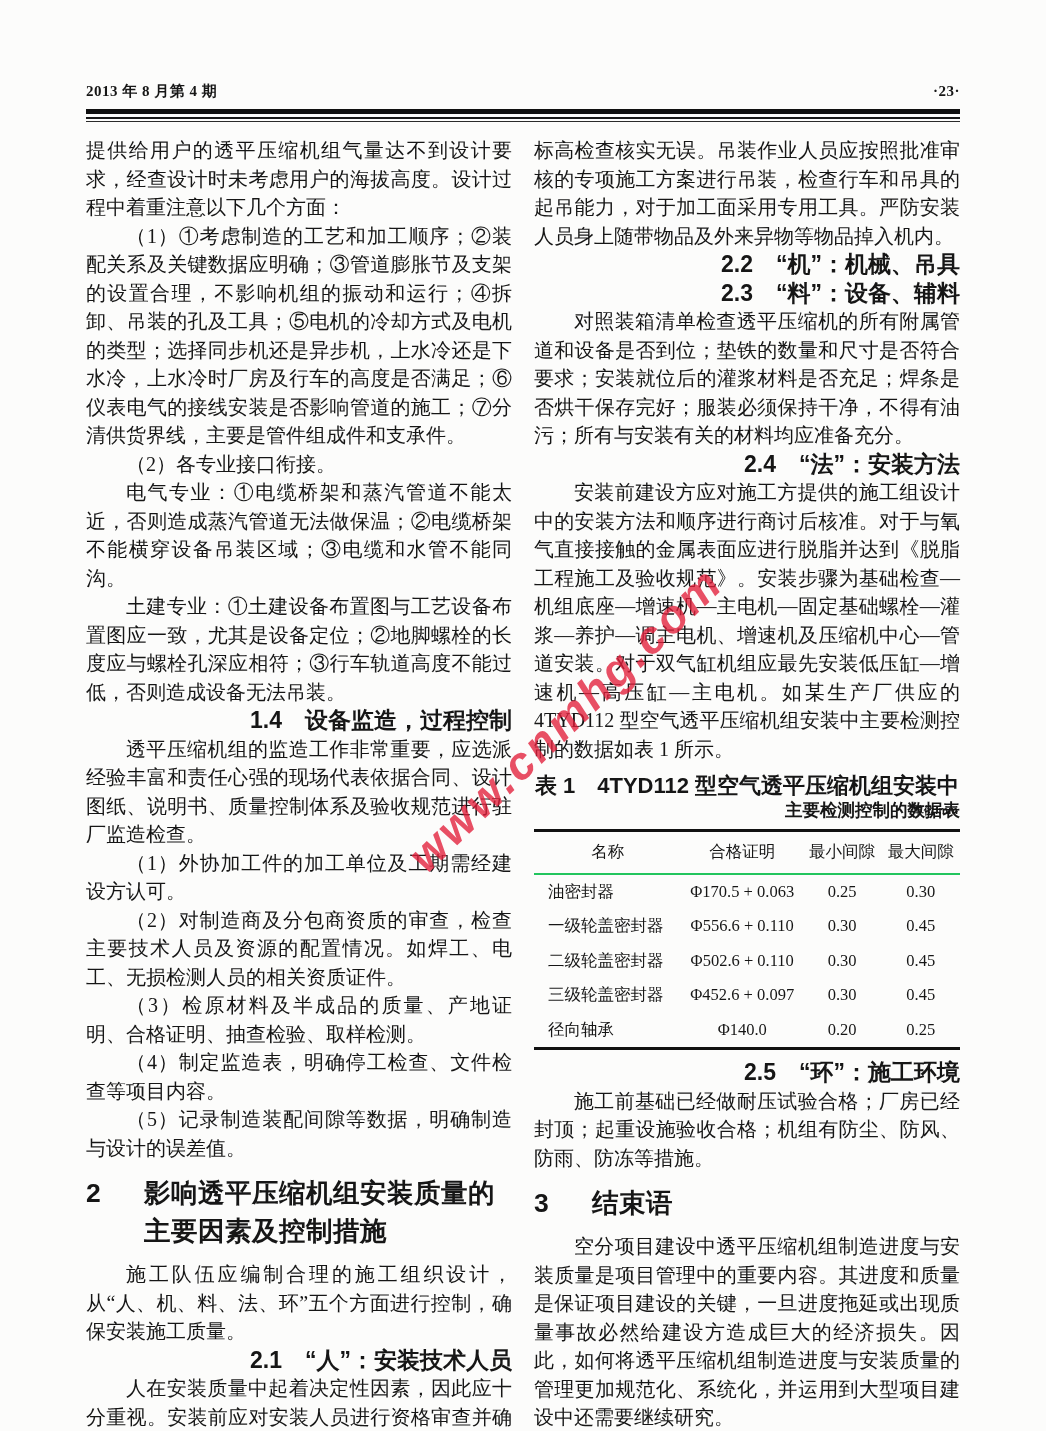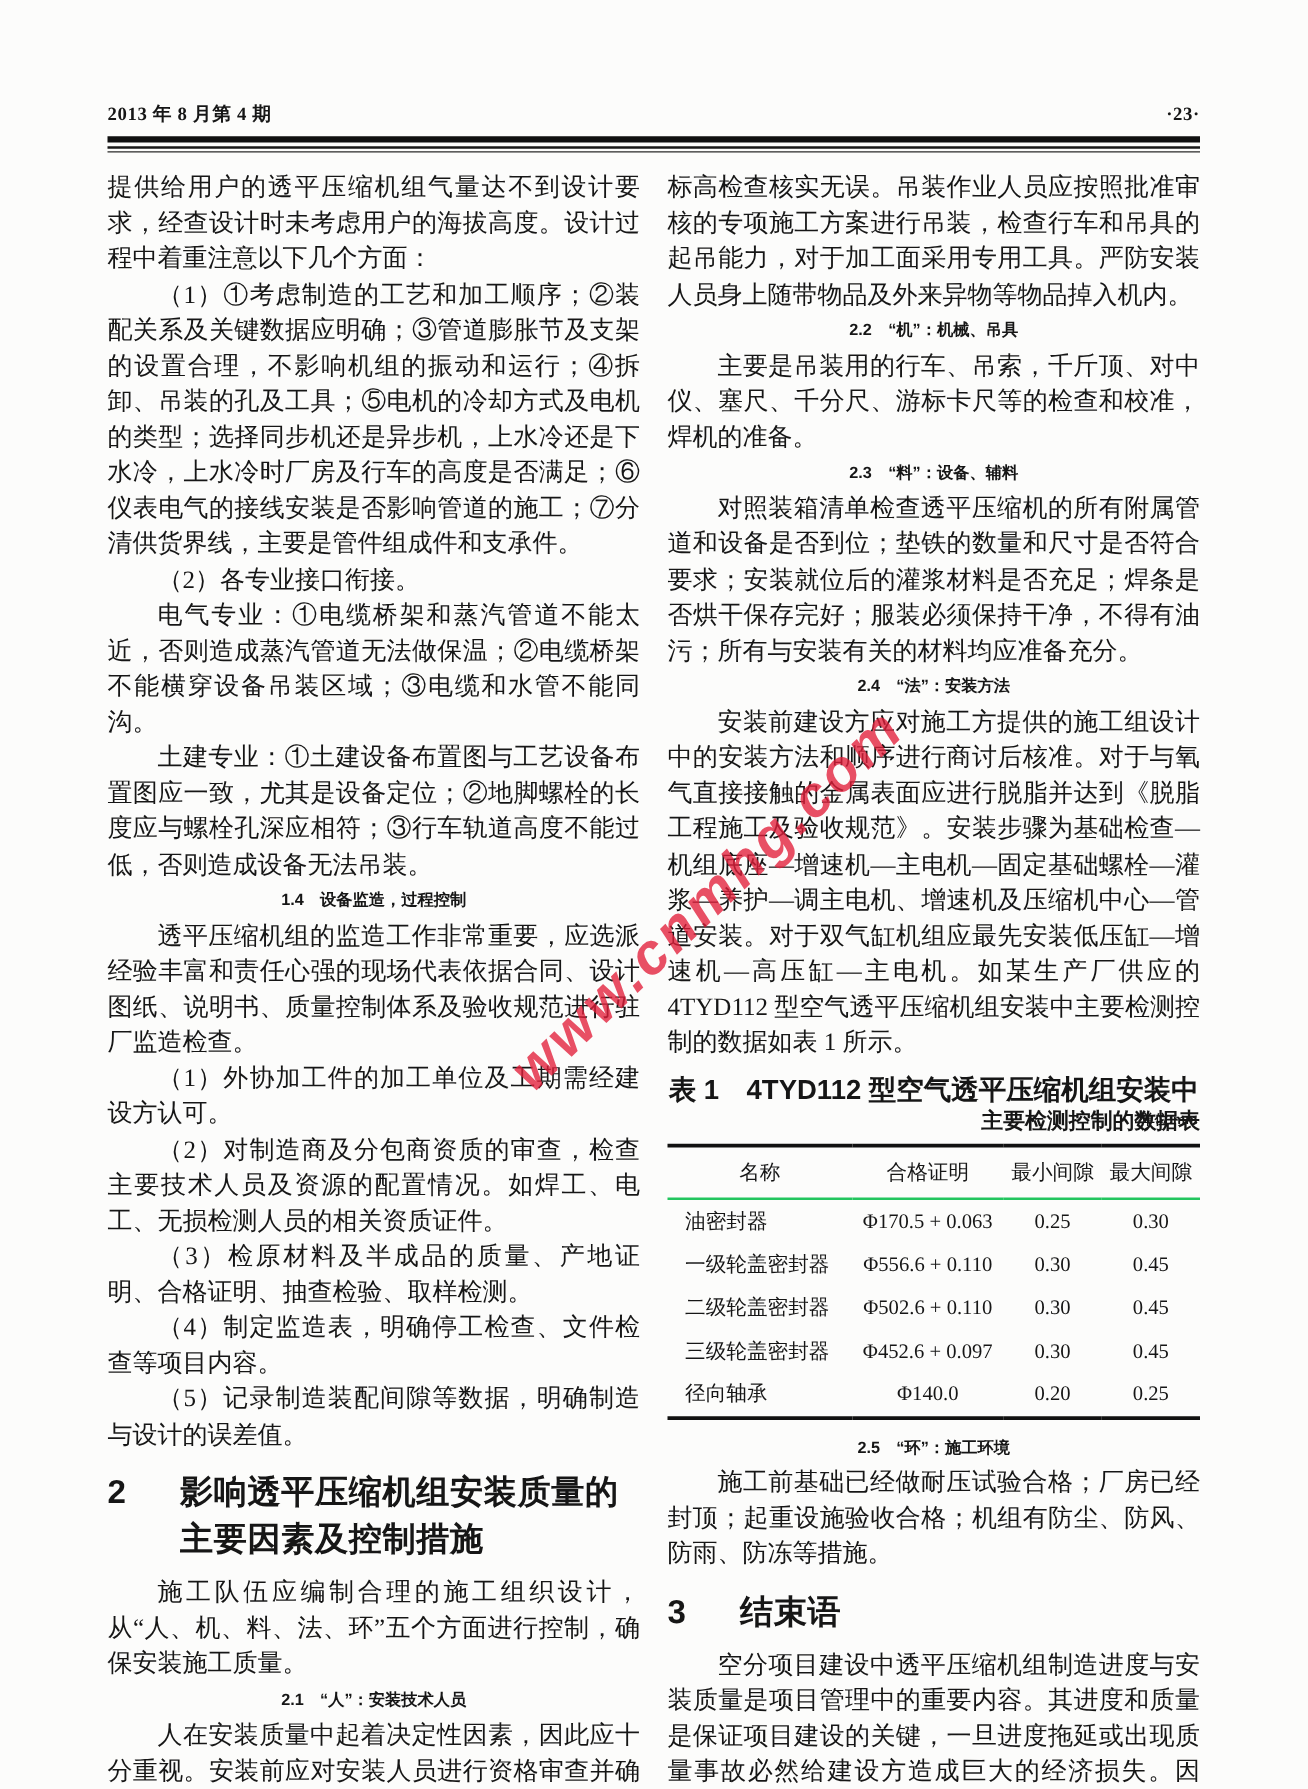--- a/index.html
+++ b/index.html
@@ -20,22 +20,22 @@
   .rule-thick{height:5px;background:#101010;}
   .rule-thin{height:2px;background:#181818;margin-top:3px;}
   .rule-hair{height:1px;background:#2a2a2a;margin-top:2px;}
   
   .columns{display:flex;gap:22px;margin-top:14px;}
   .col{width:426px;font-size:20px;line-height:28.5px;text-align:justify;}
   .col p{margin:0;}
   .col p.indent{text-indent:2em;}
   .h2{
     font-family:"Liberation Sans","DejaVu Sans",sans-serif;
-    font-weight:bold;font-size:13px;line-height:28.5px;margin:2px 0;
-    text-align:center;
+    font-weight:bold;font-size:23px;line-height:28.5px;margin:2px 0;
+    text-align:right;
   }
   .h1{
     display:flex;font-family:"Liberation Sans","DejaVu Sans",sans-serif;
     font-weight:bold;font-size:26.5px;line-height:38px;margin:12px 0 10px 0;
     text-align:left;letter-spacing:.5px;
   }
   .h1 .h1-num{flex:none;width:58px;}
   .h1 .h1-text{flex:1;}
   
   .tbl-wrap{margin:10px 0 8px 0;}
@@ -106,21 +106,20 @@
           <span class="h1-num">2</span>
           <span class="h1-text">影响透平压缩机组安装质量的主要因素及控制措施</span>
         </div>
         <p class="indent">施工队伍应编制合理的施工组织设计，从“人、机、料、法、环”五个方面进行控制，确保安装施工质量。</p>
         <p class="h2">2.1　“人”：安装技术人员</p>
         <p class="indent">人在安装质量中起着决定性因素，因此应十分重视。安装前应对安装人员进行资格审查并确定安装人数，合理、明确分工。技术人员应多图纸、规范和数据等技术资料非常熟悉，对基础外观、中心线、</p>
       </div>
     <div class="col" id="col-right">
         <p>标高检查核实无误。吊装作业人员应按照批准审核的专项施工方案进行吊装，检查行车和吊具的起吊能力，对于加工面采用专用工具。严防安装人员身上随带物品及外来异物等物品掉入机内。</p>
         <p class="h2">2.2　“机”：机械、吊具</p>
-        <p class="indent">主要是吊装用的行车、吊索，千斤顶、对中仪、塞尺、千分尺、游标卡尺等的检查和校准，焊机的准备。</p>
         <p class="h2">2.3　“料”：设备、辅料</p>
         <p class="indent">对照装箱清单检查透平压缩机的所有附属管道和设备是否到位；垫铁的数量和尺寸是否符合要求；安装就位后的灌浆材料是否充足；焊条是否烘干保存完好；服装必须保持干净，不得有油污；所有与安装有关的材料均应准备充分。</p>
         <p class="h2">2.4　“法”：安装方法</p>
         <p class="indent">安装前建设方应对施工方提供的施工组设计中的安装方法和顺序进行商讨后核准。对于与氧气直接接触的金属表面应进行脱脂并达到《脱脂工程施工及验收规范》。安装步骤为基础检查—机组底座—增速机—主电机—固定基础螺栓—灌浆—养护—调主电机、增速机及压缩机中心—管道安装。对于双气缸机组应最先安装低压缸—增速机—高压缸—主电机。如某生产厂供应的 4TYD112 型空气透平压缩机组安装中主要检测控制的数据如表 1 所示。</p>
         <div class="tbl-wrap">
           <div class="tbl-cap1">表 1　4TYD112 型空气透平压缩机组安装中</div>
           <div class="tbl-cap2">主要检测控制的数据表<span class="tbl-unit">单位:mm</span></div>
           <table class="data">
             <thead>
               <tr>

